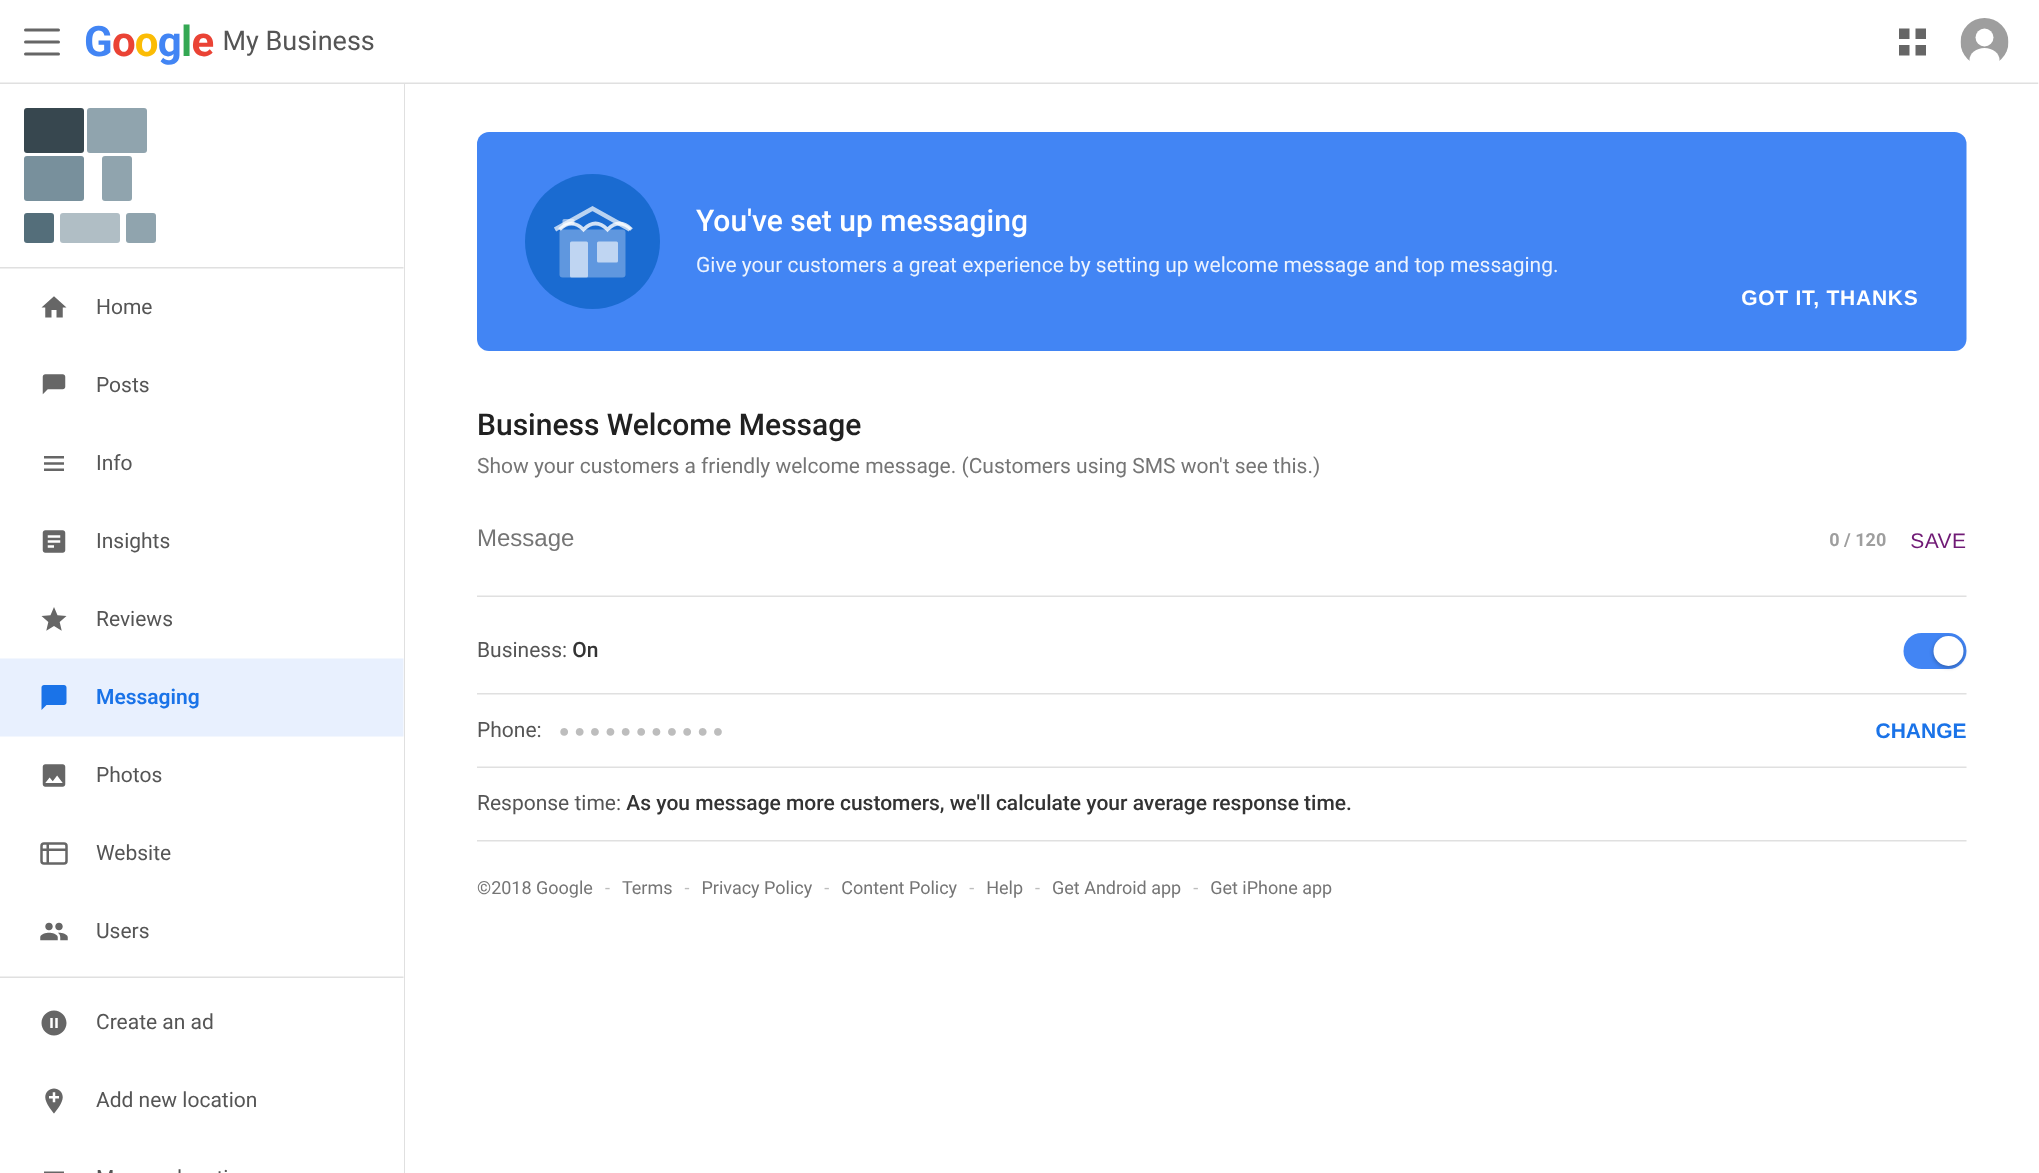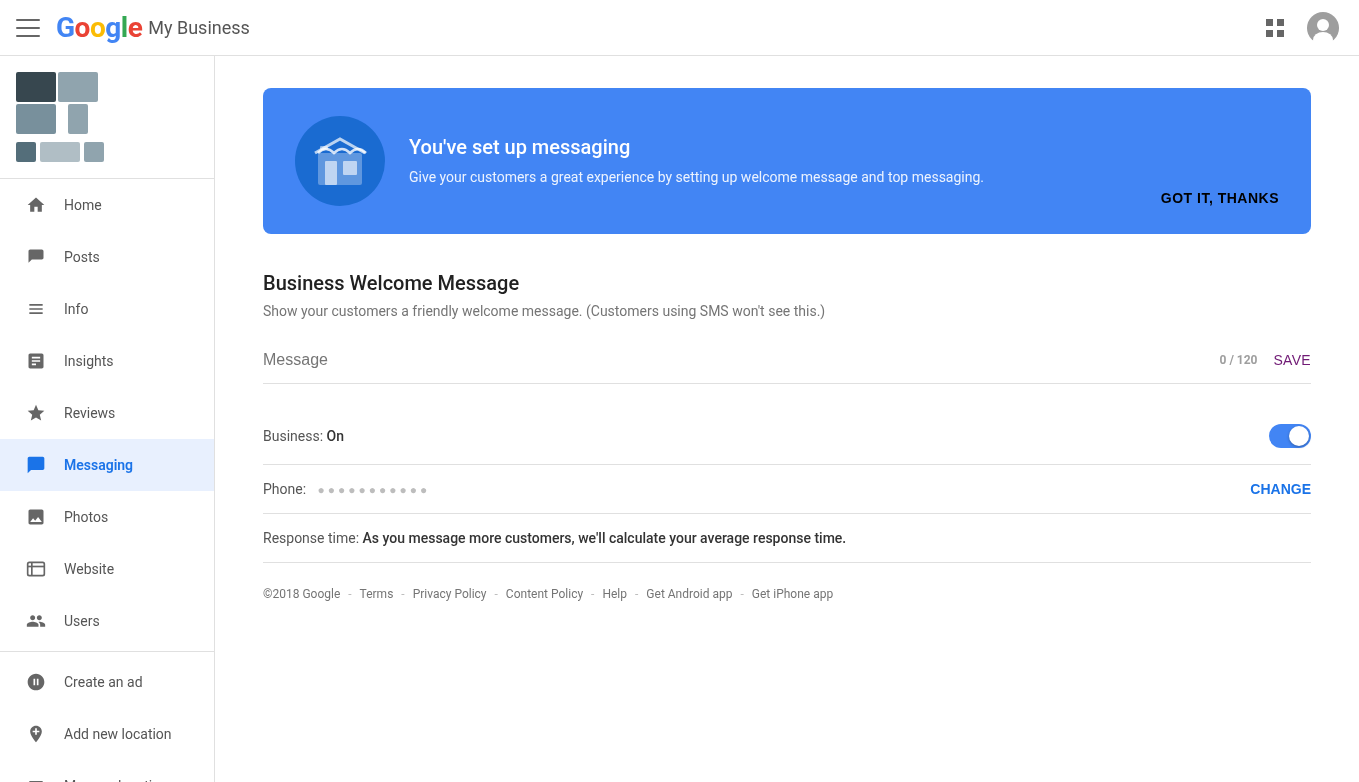--- a/index.html
+++ b/index.html
@@ -76,21 +76,21 @@
 
     
     .body-layout {
       display: flex;
       flex: 1;
       overflow: hidden;
     }
 
     
     .sidebar {
-      width: 215px;
+      width: 270px;
       flex-shrink: 0;
       background: #fff;
       border-right: 1px solid #e0e0e0;
       display: flex;
       flex-direction: column;
       overflow-y: auto;
     }
 
     
     .biz-card {
@@ -192,21 +192,21 @@
       font-size: 20px;
       font-weight: 500;
       margin-bottom: 8px;
     }
     .banner-desc {
       color: rgba(255,255,255,0.9);
       font-size: 14px;
       line-height: 1.5;
     }
     .banner-btn {
-      color: #000000;
+      color: #ffffff;
       font-size: 14px;
       font-weight: 600;
       letter-spacing: 0.5px;
       cursor: pointer;
       background: none;
       border: none;
       align-self: flex-end;
       margin-top: auto;
     }
     .banner-content-right {
@@ -226,22 +226,22 @@
     }
     .section-desc {
       font-size: 14px;
       color: #757575;
       margin-bottom: 24px;
     }
 
     
     .field-container {
       border-bottom: 1px solid #e0e0e0;
-      padding-bottom: 6px;
-      margin-bottom: 24px;
+      padding-bottom: 20px;
+      margin-bottom: 8px;
     }
     .field-row {
       display: flex;
       align-items: center;
       justify-content: space-between;
     }
     .field-input {
       flex: 1;
       border: none;
       outline: none;

